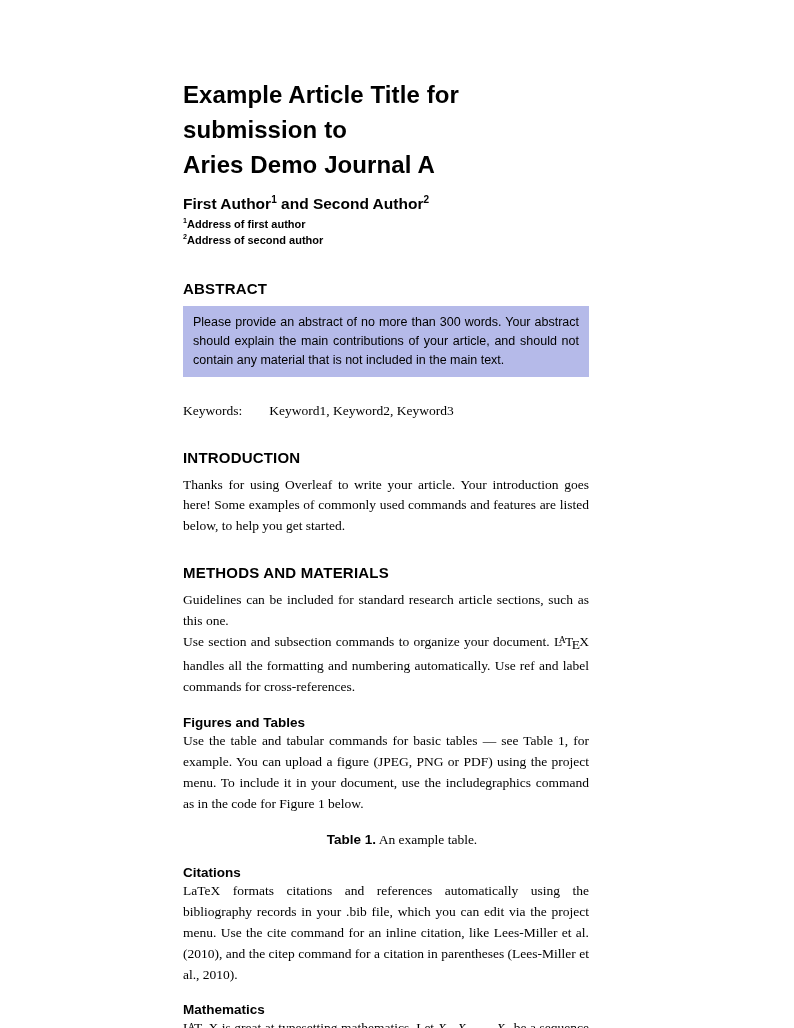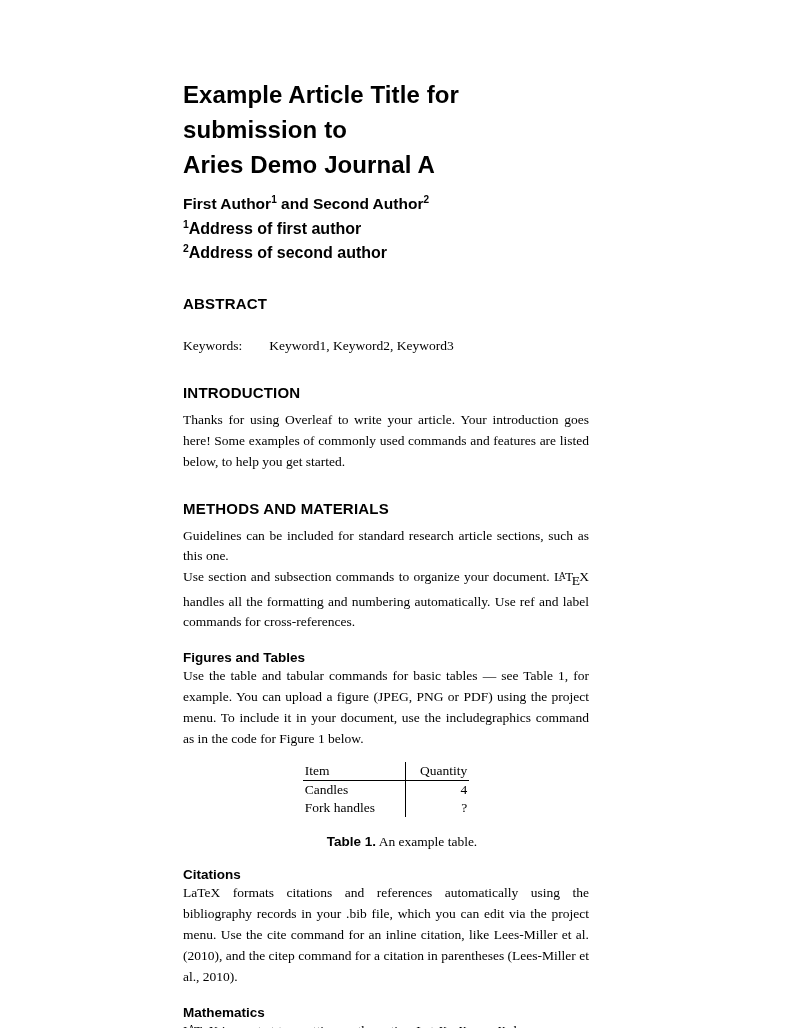--- a/index.html
+++ b/index.html
@@ -25,21 +25,21 @@
   }
   h1.title span { display: block; }
   .authors {
     font-family: "Liberation Sans", "DejaVu Sans", sans-serif;
     font-size: 15.5px;
     font-weight: bold;
     margin: 0 0 4px 0;
   }
   .affiliations {
     font-family: "Liberation Sans", "DejaVu Sans", sans-serif;
-    font-size: 16px;
+    font-size: 11px;
     font-weight: bold;
     line-height: 1.45;
     margin: 0 0 0 0;
   }
   sup { font-size: 0.65em; line-height: 0; }
   h2.section {
     font-family: "Liberation Sans", "DejaVu Sans", sans-serif;
     font-size: 15px;
     font-weight: bold;
     margin: 27px 0 9px 0;
@@ -134,58 +134,39 @@
   <div class="authors">
     <span>First Author</span><sup>1</sup><span> and </span><span>Second Author</span><sup>2</sup>
   </div>
 
   <div class="affiliations">
     <div><sup>1</sup><span>Address of first author</span></div>
     <div><sup>2</sup><span>Address of second author</span></div>
   </div>
 
   <h2 class="section" style="margin-top:31px">ABSTRACT</h2>
+  <div class="abstract-box" style="background-color: rgb(181, 186, 233);">Please provide an abstract of no more than 300 words. Your abstract should explain the main contributions of your article, and should not contain any material that is not included in the main text.</div>
 
   <div class="keywords">
     <span class="kw-label">Keywords:</span><span class="kw-value">Keyword1, Keyword2, Keyword3</span>
   </div>
 
   <h2 class="section" style="margin-top:30px">INTRODUCTION</h2>
   <p class="body">Thanks for using Overleaf to write your article. Your introduction goes here! Some examples of commonly used commands and features are listed below, to help you get started.</p>
 
   <h2 class="section">METHODS AND MATERIALS</h2>
   <p class="body">Guidelines can be included for standard research article sections, such as this one.</p>
 
   <p class="body">
     <span>Use section and subsection commands to organize your document. </span><span class="latex-logo"><span class="ll-L">L</span><span class="ll-A">A</span><span class="ll-T">T</span><span class="ll-E">E</span><span class="ll-X">X</span></span><span> handles all the formatting and numbering automatically. Use ref and label commands for cross-references.</span>
   </p>
 
   <h3 class="subsection">Figures and Tables</h3>
   <p class="body">Use the table and tabular commands for basic tables — see Table 1, for example. You can upload a figure (JPEG, PNG or PDF) using the project menu. To include it in your document, use the includegraphics command as in the code for Figure 1 below.</p>
 
-  <div class="table-wrap">
-    <table class="demo-table">
-      <thead>
-        <tr>
-          <th>Item</th>
-          <th>Quantity</th>
-        </tr>
-      </thead>
-      <tbody>
-        <tr>
-          <td>Candles</td>
-          <td>4</td>
-        </tr>
-        <tr>
-          <td>Fork handles</td>
-          <td>?</td>
-        </tr>
-      </tbody>
-    </table>
-  </div>
   <div class="table-caption">
     <span class="cap-label">Table 1.</span><span> An example table.</span>
   </div>
 
   <h3 class="subsection spacer-citations">Citations</h3>
   <p class="body">LaTeX formats citations and references automatically using the bibliography records in your .bib file, which you can edit via the project menu. Use the cite command for an inline citation, like Lees-Miller et al. (2010), and the citep command for a citation in parentheses (Lees-Miller et al., 2010).</p>
 
   <h3 class="subsection">Mathematics</h3>
   <p class="body">
     <span class="latex-logo"><span class="ll-L">L</span><span class="ll-A">A</span><span class="ll-T">T</span><span class="ll-E">E</span><span class="ll-X">X</span></span><span> is great at typesetting mathematics. Let </span><span class="mi">X₁, X₂, …, Xₙ</span><span> be a sequence of independent and identically distributed random variables with </span>

